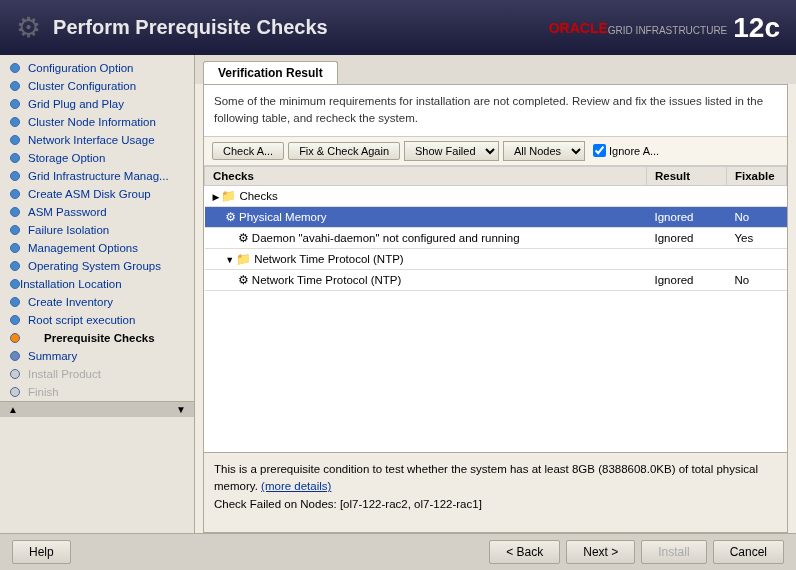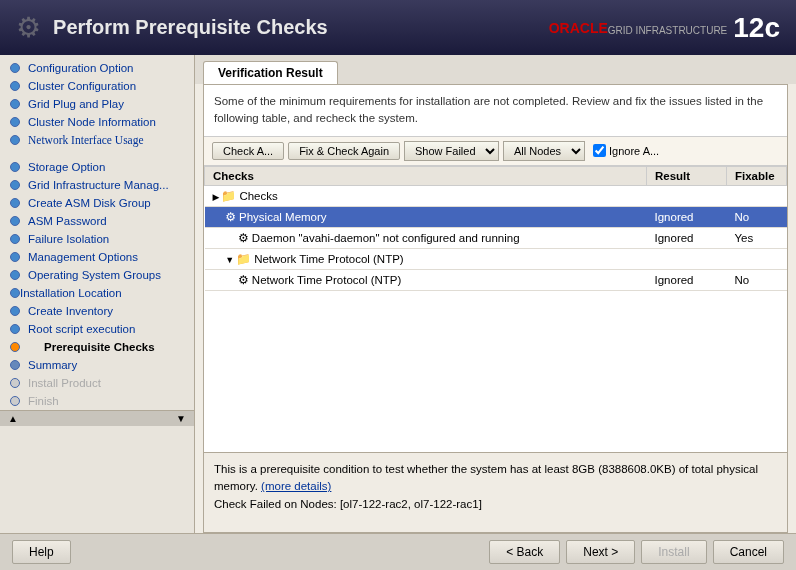--- a/index.html
+++ b/index.html
@@ -292,25 +292,25 @@
           <div class="sidebar-item" style="padding-left: 28px; width: 100%;">Cluster Configuration</div>
         </div>
         <div style="position: relative; display: flex; align-items: center;">
           <div class="sidebar-dot" style="position: absolute; left: 10px; top: 50%; transform: translateY(-50%); background: rgb(68, 136, 204);"></div>
           <div class="sidebar-item" style="padding-left: 28px; width: 100%;">Grid Plug and Play</div>
         </div>
         <div style="position: relative; display: flex; align-items: center;">
           <div class="sidebar-dot" style="position: absolute; left: 10px; top: 50%; transform: translateY(-50%); background: rgb(68, 136, 204);"></div>
           <div class="sidebar-item" style="padding-left: 28px; width: 100%;">Cluster Node Information</div>
         </div>
-        <div style="position: relative; display: flex; align-items: center; font-family: Liberation Serif, serif;">
+        <div style="position: relative; display: flex; align-items: center;">
           <div class="sidebar-dot" style="position: absolute; left: 10px; top: 50%; transform: translateY(-50%); background: rgb(68, 136, 204);"></div>
           <div class="sidebar-item" style="padding-left: 28px; width: 100%;">Network Interface Usage</div>
         </div>
-        <div style="position: relative; display: flex; align-items: flex-start; margin-top: 9px;">
+        <div style="position: relative; display: flex; align-items: flex-start;">
           <div class="sidebar-dot" style="position: absolute; left: 10px; top: 50%; transform: translateY(-50%); background: rgb(68, 136, 204);"></div>
           <div class="sidebar-item" style="padding-left: 28px; width: 100%;">Storage Option</div>
         </div>
         <div style="position: relative; display: flex; align-items: center;">
           <div class="sidebar-dot" style="position: absolute; left: 10px; top: 50%; transform: translateY(-50%); background: rgb(68, 136, 204);"></div>
           <div class="sidebar-item" style="padding-left: 28px; width: 100%;">Grid Infrastructure Manag...</div>
         </div>
         <div style="position: relative; display: flex; align-items: center;">
           <div class="sidebar-dot" style="position: absolute; left: 10px; top: 50%; transform: translateY(-50%); background: rgb(68, 136, 204);"></div>
           <div class="sidebar-item" style="padding-left: 28px; width: 100%;">Create ASM Disk Group</div>

